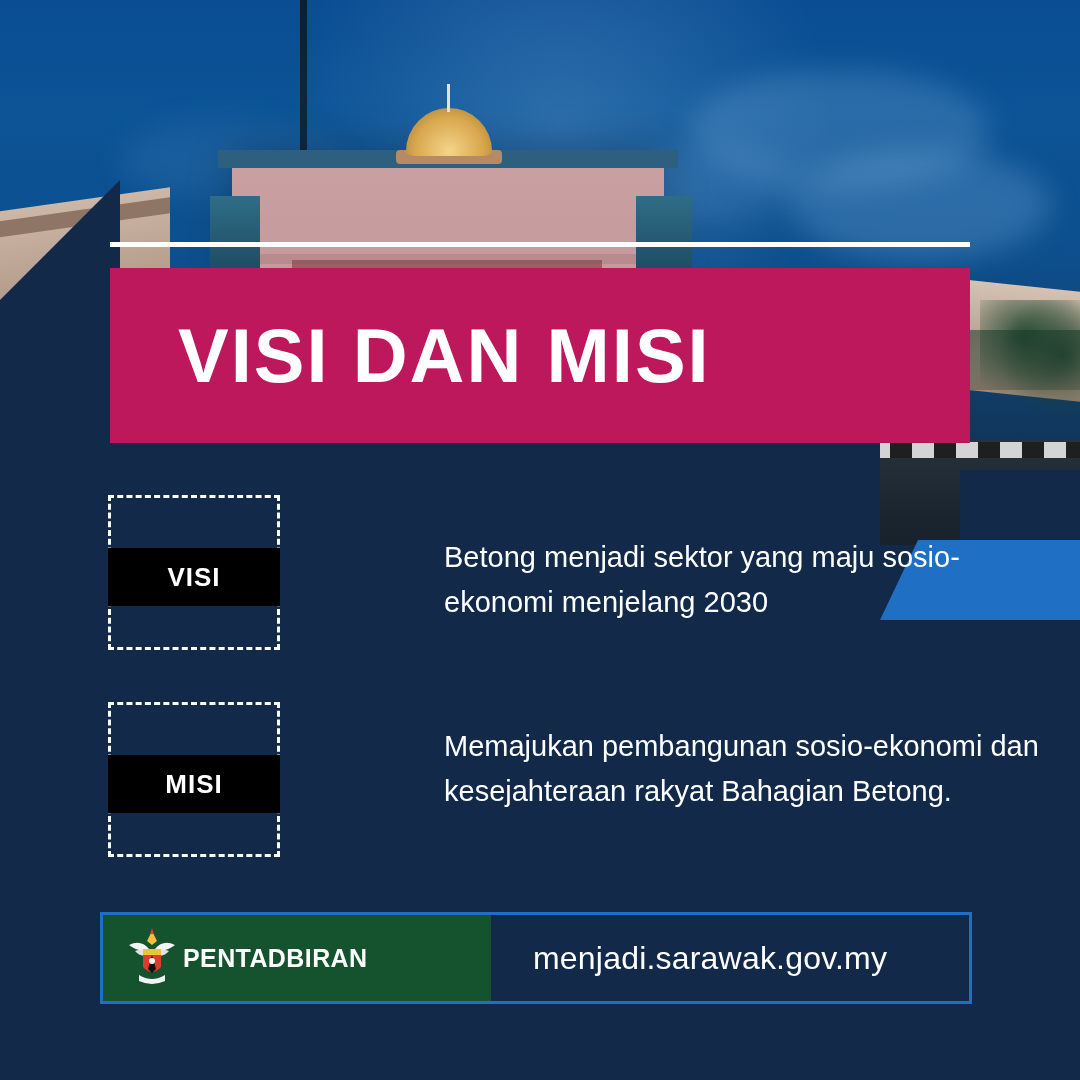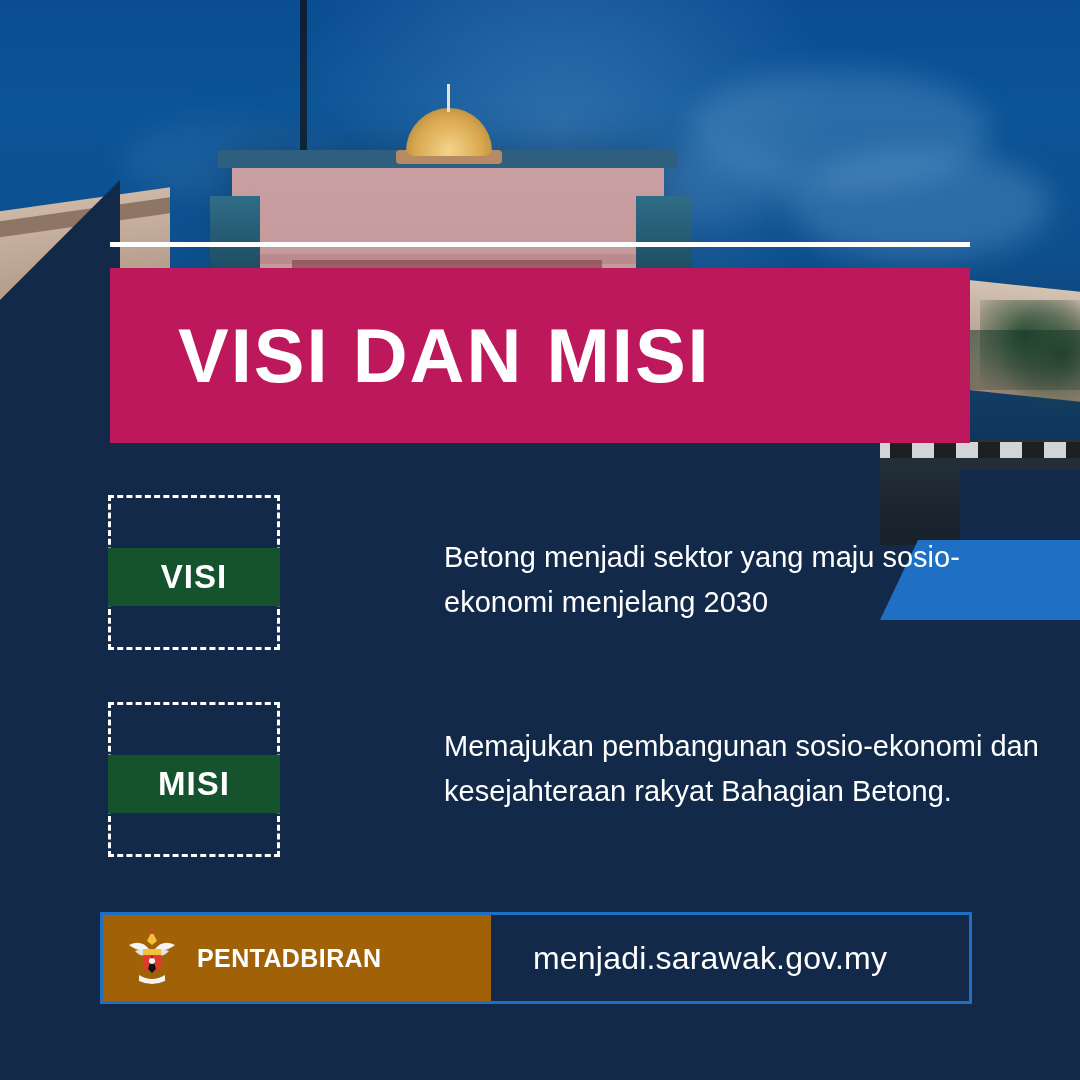--- a/index.html
+++ b/index.html
@@ -196,23 +196,23 @@
     width: 172px; height: 155px;
     border: 3px dashed #ffffff;
     box-sizing: border-box;
   }
   .tag-label {
     position: absolute;
     left: -3px;
     top: 50px;
     width: 172px;
     height: 58px;
-    background: #14532d;
-    color: #ffffff;
-    font-size: 33px;
+    background: #000000;
+    color: #ffffff;
+    font-size: 26px;
     font-weight: bold;
     letter-spacing: 1px;
     display: flex; align-items: center; justify-content: center;
   }
 
   .row-text {
     position: absolute;
     left: 336px;
     color: #ffffff;
     font-size: 29px;
@@ -224,22 +224,22 @@
 
   
   .footer {
     position: absolute; left: 100px; top: 912px; width: 872px; height: 92px;
     border: 3px solid #1f6fc4;
     box-sizing: border-box;
     display: flex;
   }
   .footer-left {
     width: 388px; height: 100%;
-    background: #a16207;
-    display: flex; align-items: center; gap: 14px;
+    background: #14532d;
+    display: flex; align-items: center; gap: 0;
     padding-left: 18px;
     box-sizing: border-box;
   }
   .crest {
     width: 62px; height: 66px;
     position: relative;
     flex: 0 0 auto;
   }
   .org-name {
     color: #ffffff;

